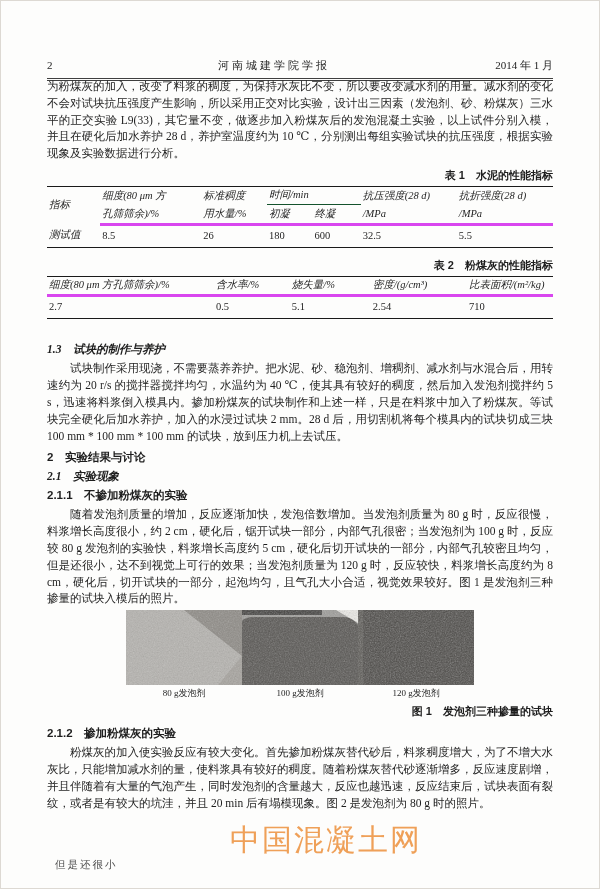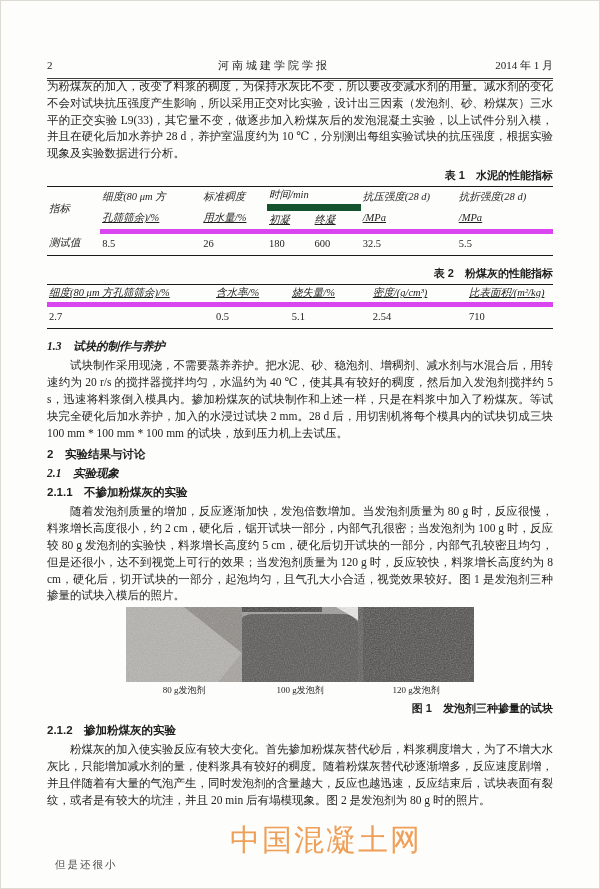--- a/index.html
+++ b/index.html
@@ -44,22 +44,22 @@
     white-space:pre-wrap;
   }
   .tbl-title { margin-top:6px; }
   table.tbl {
     width:100%; border-collapse:collapse; table-layout:fixed;
     margin-top:4px; font-size:10.5px; line-height:14.5px;
     border-top:1.5px solid #1a1a1a; border-bottom:1.5px solid #1a1a1a;
   }
   table.tbl td { padding:1.5px 2px; overflow:hidden; }
   .kai { font-style:italic; }
-  tr.rule-row td { border-bottom:5px solid #d946ef;text-decoration:underline; }
-  td.timecell { border-bottom:7px solid #14532d; }
+  tr.rule-row td { border-bottom:3px solid #d946ef; }
+  td.timecell { border-bottom:1px solid #14532d; }
   tr.drow td { padding:3px 2px 3.5px; }
   
   .figure-row { margin-top:3px; display:flex; justify-content:center; }
   .photo { width:116px; height:75px; }
   .photo svg { display:block; }
   .figure-labels { display:flex; justify-content:center; margin-top:3px; }
   .figure-labels span { width:116px; text-align:center; font-size:9px; line-height:11px; }
   .fig-caption { margin-top:5px; }
   
   .watermark {
@@ -148,21 +148,21 @@
         <tr class="drow">
           <td>2.7</td>
           <td>0.5</td>
           <td>5.1</td>
           <td>2.54</td>
           <td>710</td>
         </tr>
       </tbody>
     </table>
 
-    <div class="h-kai" style="margin-top:9px;">1.3　试块的制作与养护</div>
+    <div class="h-kai" style="margin-top:22px;">1.3　试块的制作与养护</div>
     <p class="para indent">试块制作采用现浇，不需要蒸养养护。把水泥、砂、稳泡剂、增稠剂、减水剂与水混合后，用转速约为 20 r/s 的搅拌器搅拌均匀，水温约为 40 ℃，使其具有较好的稠度，然后加入发泡剂搅拌约 5 s，迅速将料浆倒入模具内。掺加粉煤灰的试块制作和上述一样，只是在料浆中加入了粉煤灰。等试块完全硬化后加水养护，加入的水浸过试块 2 mm。28 d 后，用切割机将每个模具内的试块切成三块 100 mm * 100 mm * 100 mm 的试块，放到压力机上去试压。</p>
 
     <div class="h-sans">2　实验结果与讨论</div>
     <div class="h-kai" style="margin-top:2px;">2.1　实验现象</div>
     <div class="h-sans" style="margin-top:2px;">2.1.1　不掺加粉煤灰的实验</div>
     <p class="para indent">随着发泡剂质量的增加，反应逐渐加快，发泡倍数增加。当发泡剂质量为 80 g 时，反应很慢，料浆增长高度很小，约 2 cm，硬化后，锯开试块一部分，内部气孔很密；当发泡剂为 100 g 时，反应较 80 g 发泡剂的实验快，料浆增长高度约 5 cm，硬化后切开试块的一部分，内部气孔较密且均匀，但是还很小，达不到视觉上可行的效果；当发泡剂质量为 120 g 时，反应较快，料浆增长高度约为 8 cm，硬化后，切开试块的一部分，起泡均匀，且气孔大小合适，视觉效果较好。图 1 是发泡剂三种掺量的试块入模后的照片。</p>
 
     <div class="figure-row">
       <div class="photo">
         <svg width="116" height="75" xmlns="http://www.w3.org/2000/svg">

